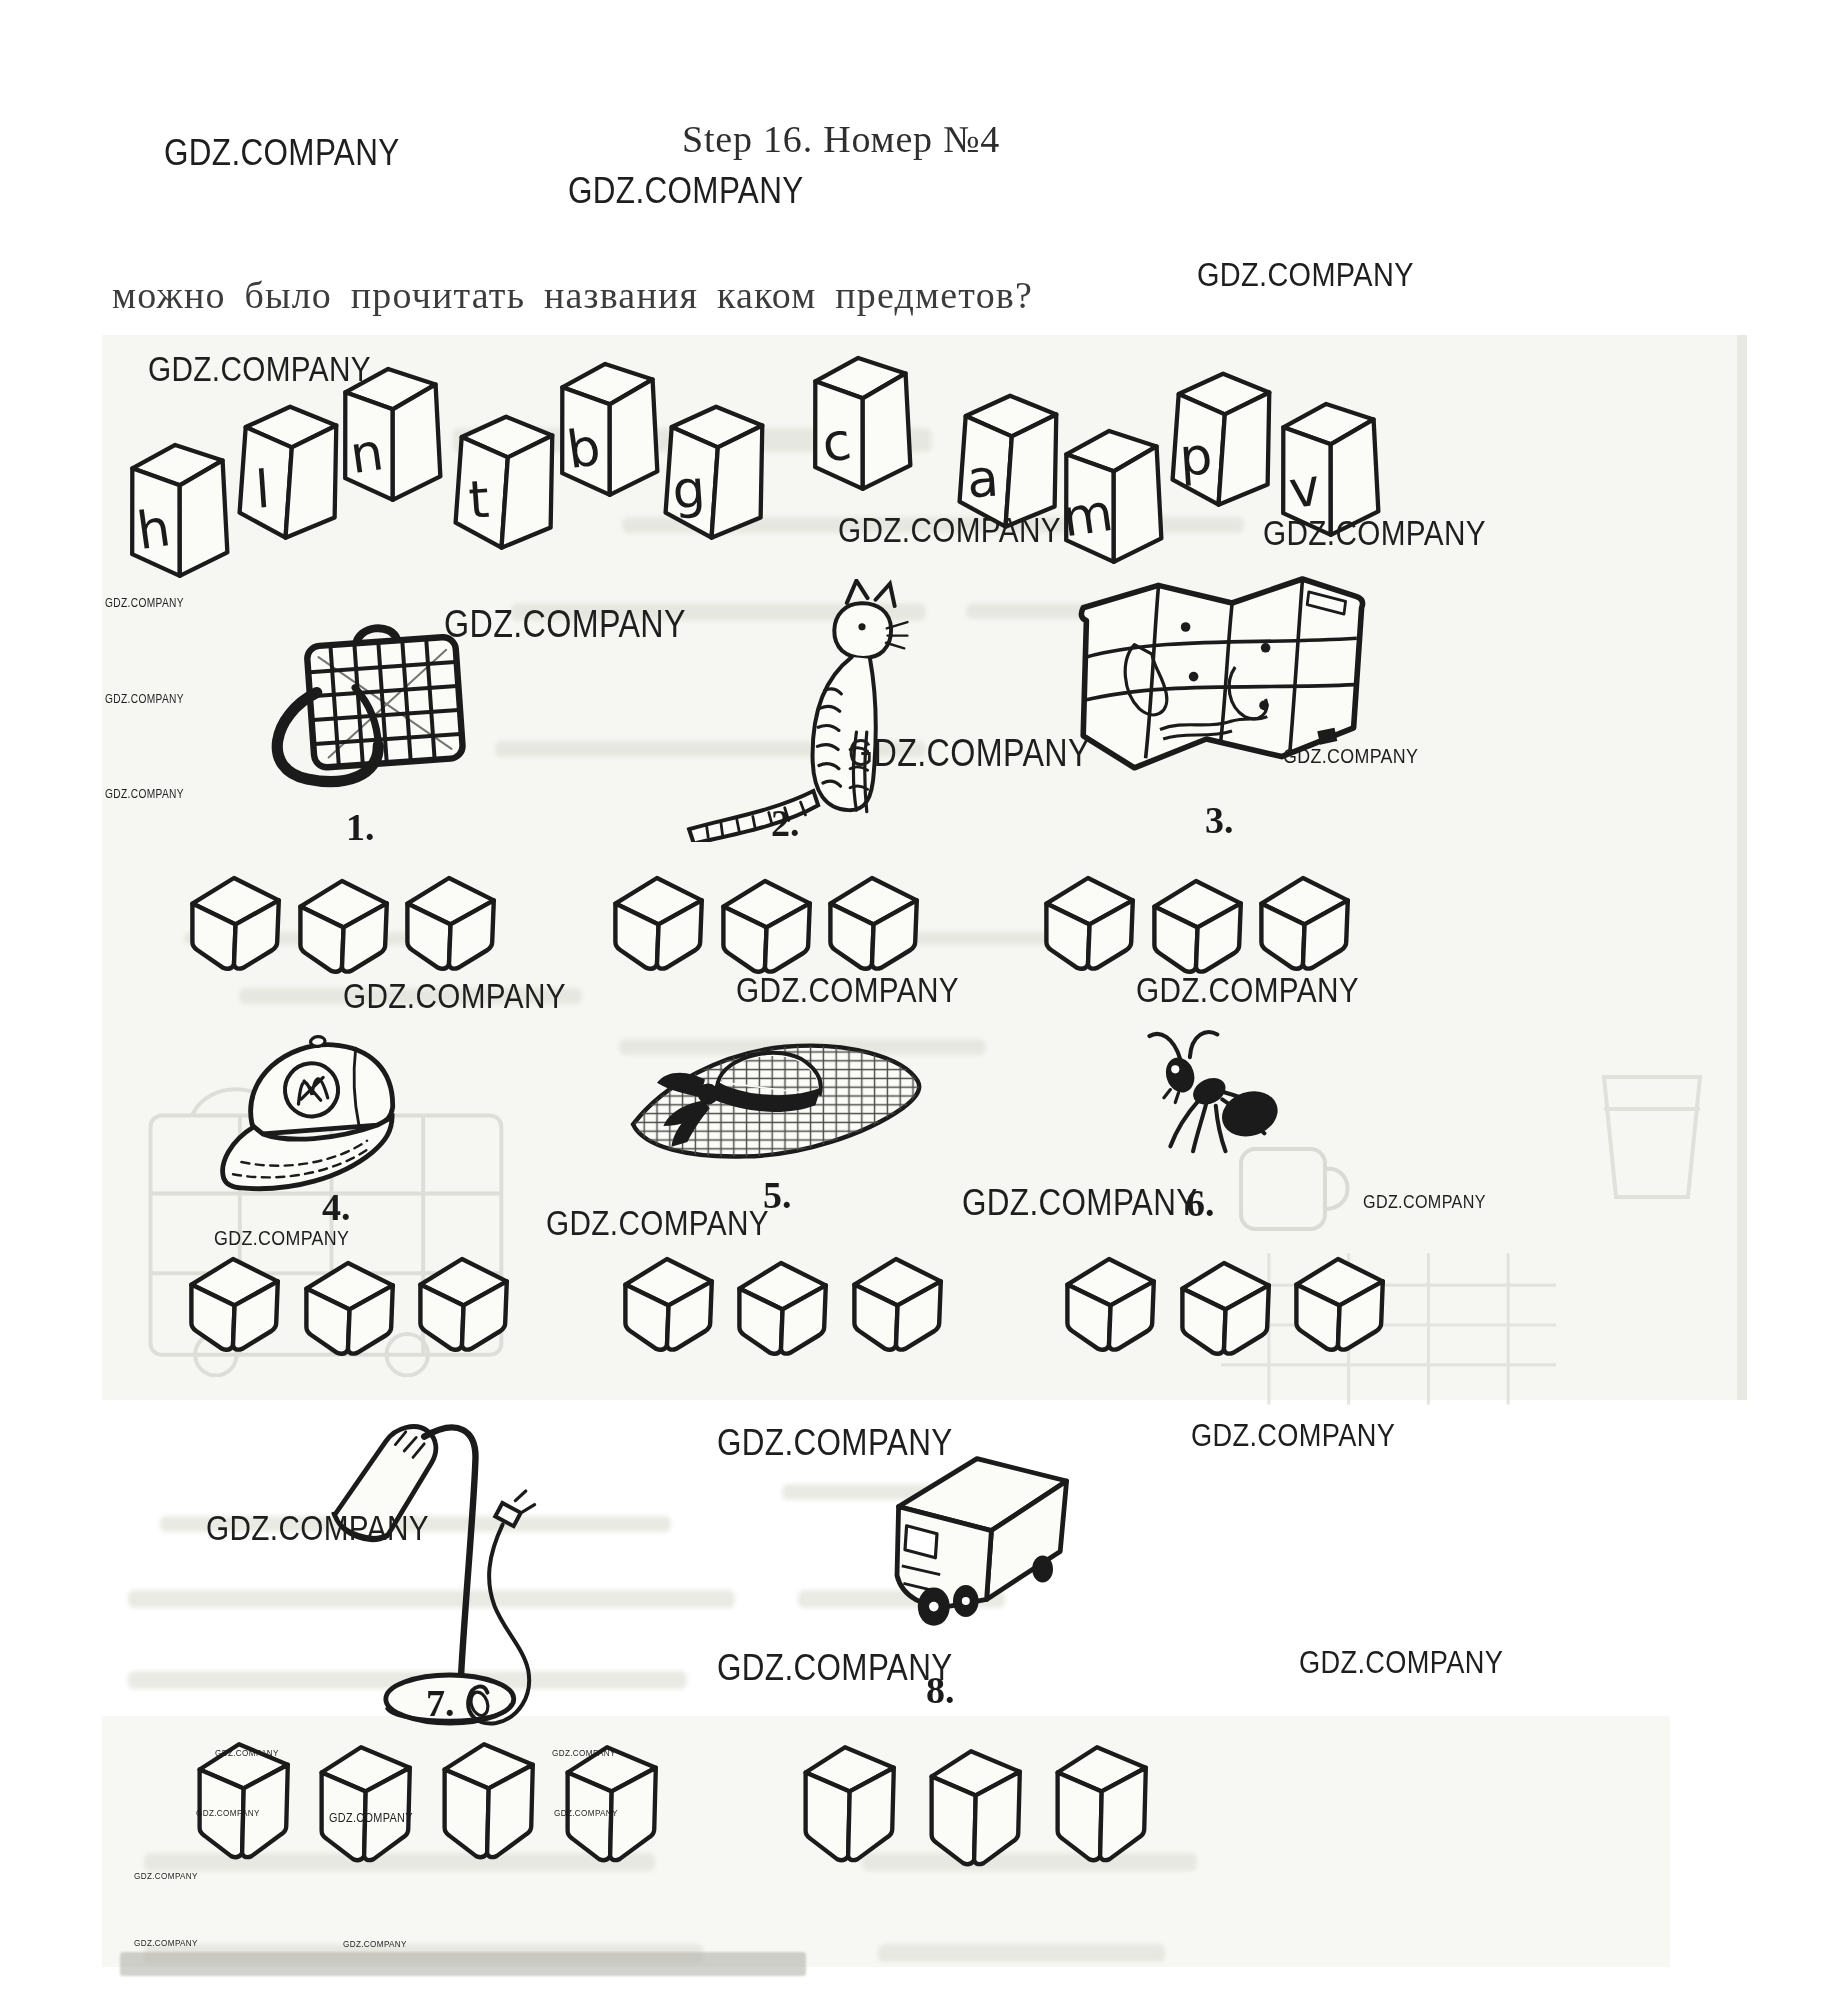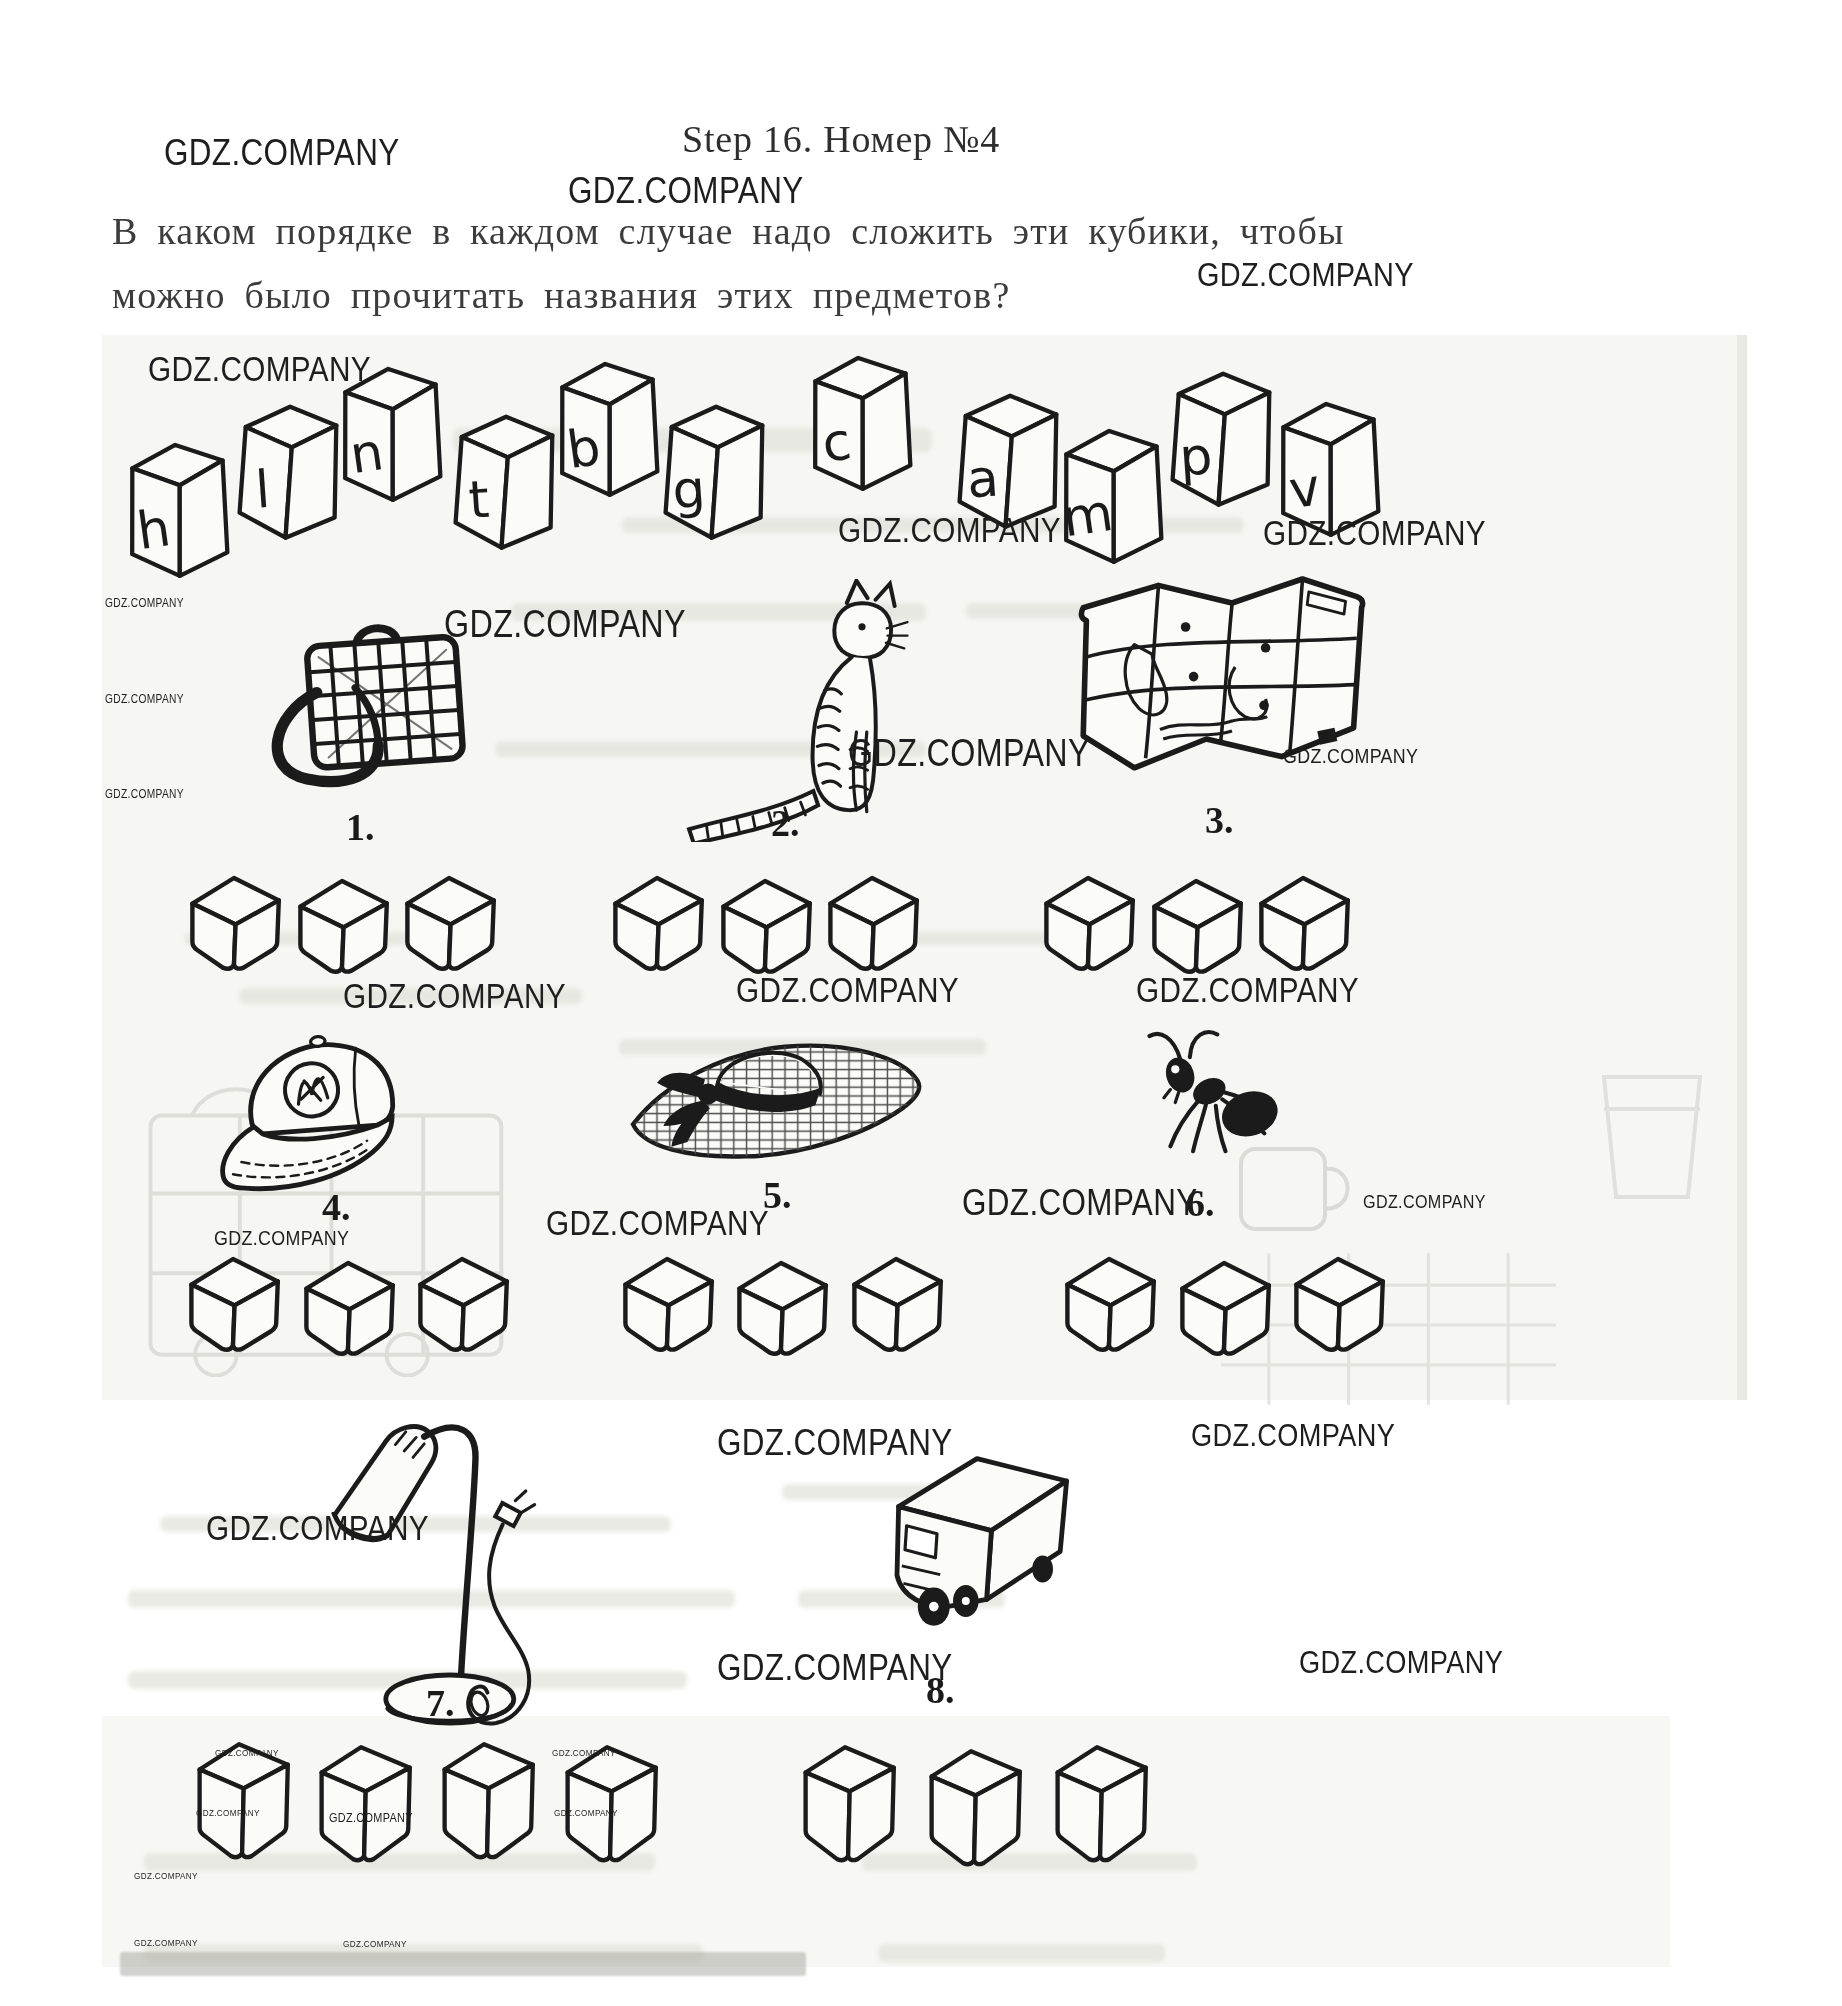--- a/index.html
+++ b/index.html
@@ -68,22 +68,21 @@
       </div>
       <div class="ghostsvg" style="left: 1580px; top: 1061px;">
         <svg viewBox="0 0 180 190" width="144" height="152" fill="none" stroke="#dadad3" stroke-width="5" opacity=".75">
    <path d="M30,20 L150,20 L135,170 L45,170 Z"></path>
           <path d="M30,60 H150"></path>
         </svg>
       </div>
     </div>
 
   <div class="title">Step 16. Номер №4</div>
-  <div class="instr" style="top:209px">В каком порядке в каждом случае надо сложить эти кубики, чтобы</div>
-  <div class="instr" style="top:273px">можно было прочитать названия этих предметов?</div>
+  <div class="instr" style="top:273px">можно было прочитать названия каком предметов?</div>
 
   <div id="letter-cubes">
       <div class="cube" style="left: 121px; top: 437px; transform: rotate(-2deg);">
         <svg viewBox="0 0 150 200" width="118" height="156">
 <g fill="#fbfbf8" stroke="#1b1b1b" stroke-width="5.5" stroke-linejoin="round">
 <polygon points="16,38 72,10 132,32 76,62"></polygon>
 <polygon points="16,38 76,62 72,178 12,148"></polygon>
 <polygon points="76,62 132,32 134,150 72,178"></polygon>
           </g>
 <text class="cubeletter" x="43" y="140" font-size="66" fill="#1b1b1b" text-anchor="middle" font-family="DejaVu Sans, sans-serif" transform="rotate(-6 43 140)">h</text>

